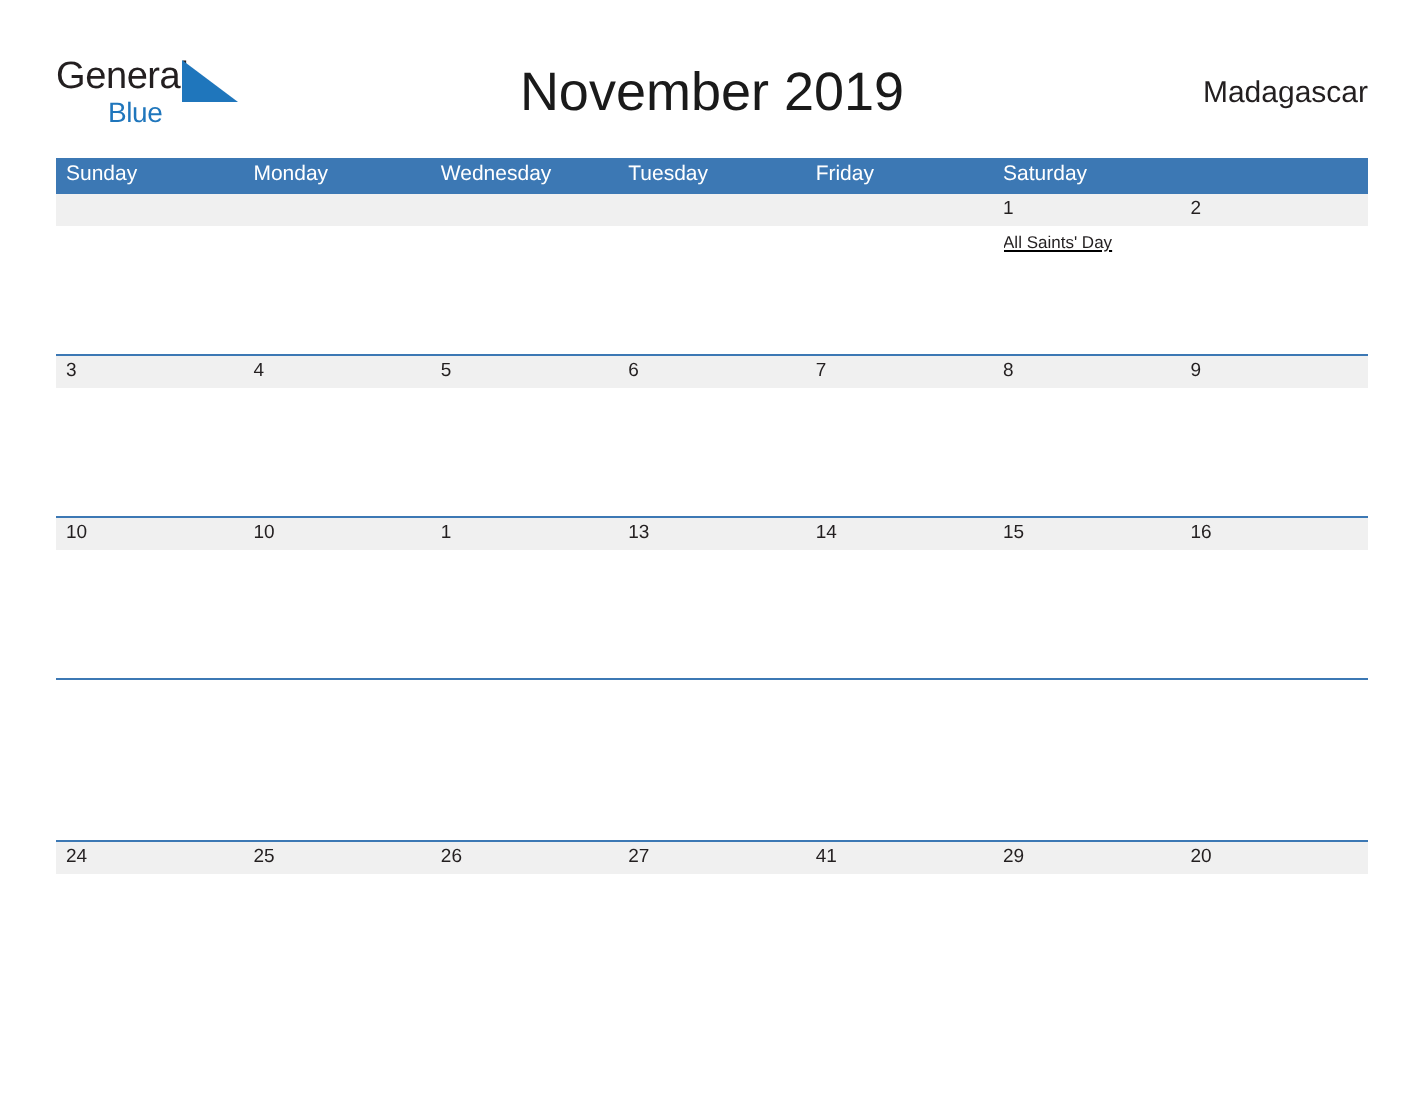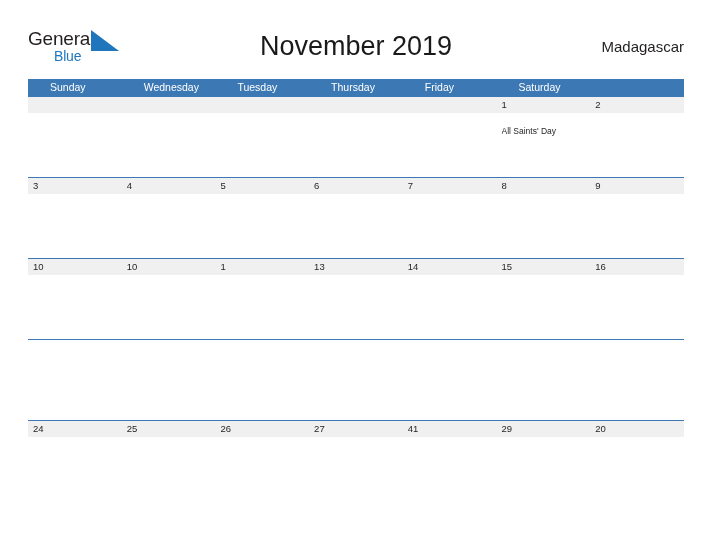--- a/index.html
+++ b/index.html
@@ -106,21 +106,21 @@
     display: flex;
     width: 656px;
     height: 17px;
     background: #3c78b4;
   }
   .weekday-cell {
     flex: 0 0 93.714px;
     width: 93.714px;
     height: 17px;
     line-height: 17px;
-    padding-left: 22px;
+    padding-left: 5px;
     box-sizing: border-box;
     color: #ffffff;
     font-size: 10.5px;
     white-space: nowrap;
     overflow: hidden;
   }
 
   .week-row {
     position: relative;
     width: 656px;
@@ -161,21 +161,22 @@
     display: flex;
     width: 656px;
     height: 64px;
   }
   .event-cell {
     flex: 0 0 93.714px;
     width: 93.714px;
     height: 76px;
     box-sizing: border-box;
     padding-left: 5px;
-    padding-top: 13px;
+    padding-top: 3px;
+    text-decoration: underline;
   }
   .event-text {
     font-size: 8.5px;
     line-height: 11px;
     color: #231f20;
     white-space: nowrap;
     overflow: hidden;
   }
 </style>
 </head>
@@ -198,23 +199,23 @@
     <div class="month-title">November 2019</div>
 
     <div class="country-label">Madagascar</div>
 
   </div>
 
   <div class="calendar">
 
     <div class="weekday-header">
       <div class="weekday-cell">Sunday</div>
+      <div class="weekday-cell">Monday</div>
       <div class="weekday-cell">Wednesday</div>
       <div class="weekday-cell">Tuesday</div>
-      <div class="weekday-cell">Thursday</div>
       <div class="weekday-cell">Friday</div>
       <div class="weekday-cell">Saturday</div>
     </div>
 
     <div class="week-row">
       <div class="date-band">
         <div class="day-cell empty">
             <div class="day-number"></div>
           </div>
         <div class="day-cell empty">

